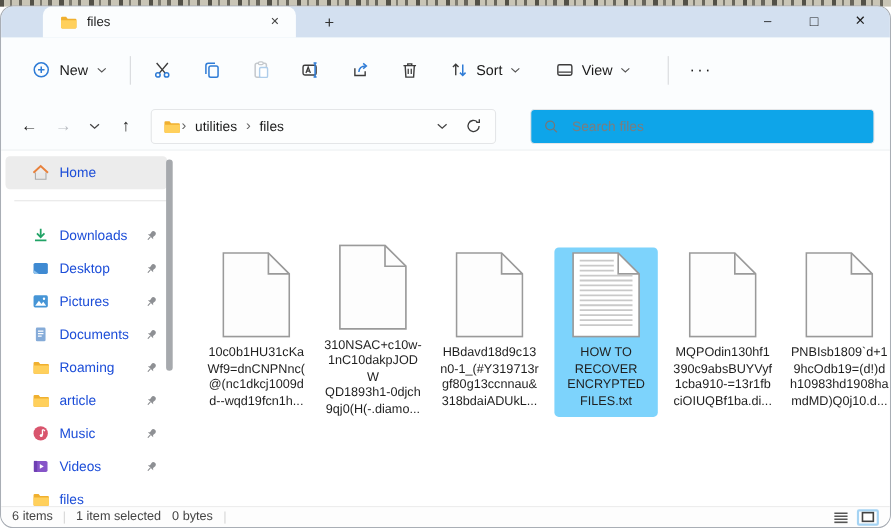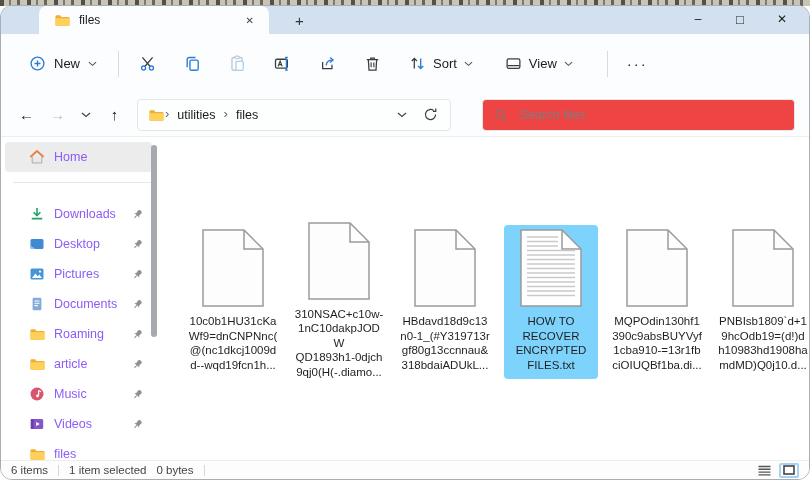--- a/index.html
+++ b/index.html
@@ -33,30 +33,30 @@
   .addrrow{height:43px;display:flex;align-items:center;padding:0 14px 0 10px;background:#fbfdfe;
     border-bottom:1px solid #eceef0;flex:0 0 auto;}
   .nav{width:31px;text-align:center;font-size:15px;color:#1b1b1b;}
   .nav.dis{color:#b9bdc2;}
   .nav.chev{width:26px;}
   .addrbox{flex:1;height:32px;box-sizing:border-box;border:1px solid #e4e6e8;background:#fdfefe;border-radius:4px;
     display:flex;align-items:center;padding:0 10px;margin:0 9px 0 7px;min-width:0;}
   .crumb{font-size:12.5px;color:#1b1b1b;padding:0 7px;}
   .crumb-sep{font-size:13px;color:#666;padding:0 1px 2px;}
   .addr-right{margin-left:auto;display:flex;align-items:center;gap:16px;padding-right:2px;}
-  .searchbox{width:313px;height:32px;box-sizing:border-box;border:1px solid #e4e6e8;background:#ef4444;border-radius:4px;
+  .searchbox{width:313px;height:32px;box-sizing:border-box;border:1px solid #e4e6e8;background:#0ea5e9;border-radius:4px;
     display:flex;align-items:center;padding:0 11px;gap:10px;margin-left:22px;}
   .searchbox input{border:none;outline:none;background:transparent;flex:1;font-size:12.5px;color:#333;
     font-family:"Liberation Sans","DejaVu Sans",sans-serif;}
   .searchbox input::placeholder{color:#7d7d7d;}
   
   .bodyarea{flex:1;display:flex;position:relative;background:#fff;min-height:0;}
   .sidebar{width:165px;box-sizing:border-box;padding-top:5px;flex:0 0 auto;overflow:hidden;}
   .sitem{height:30px;display:flex;align-items:center;gap:9px;padding:0 8px 0 24px;margin:0 14px 0 4px;
-    border-radius:4px;font-size:12.5px;color:#8b5cf6;}
+    border-radius:4px;font-size:12.5px;color:#1d4ed8;}
   .sitem.selected{background:#ececec;margin-right:14px;}
   .ssep{height:1px;background:#e6e6e6;margin:10px 14px 16px 12px;}
   .pin{margin-left:auto;display:flex;}
   .sb-scroll{position:absolute;left:150px;top:8px;width:6px;height:192px;background:#a6a9ad;border-radius:3px;}
   .main{flex:1;padding:7px 0 0 20px;display:flex;align-items:center;gap:12px;min-width:0;}
   .tile{width:92px;flex:0 0 auto;padding:4px 1px 7px;border-radius:4px;display:flex;flex-direction:column;align-items:center;}
   .tile.selected{background:#7dd3fc;}
   .fname{margin-top:7px;font-size:11.5px;line-height:14.5px;color:#1f1f1f;text-align:center;width:100%;
     word-break:break-all;}
   

